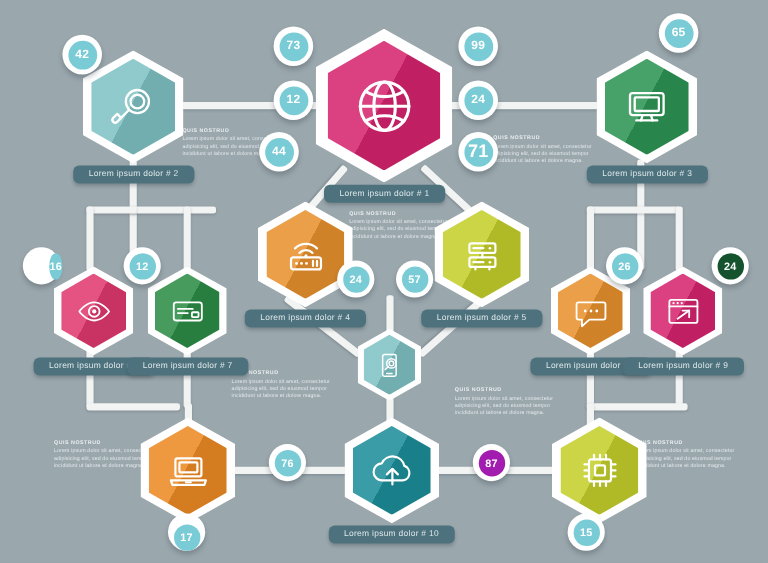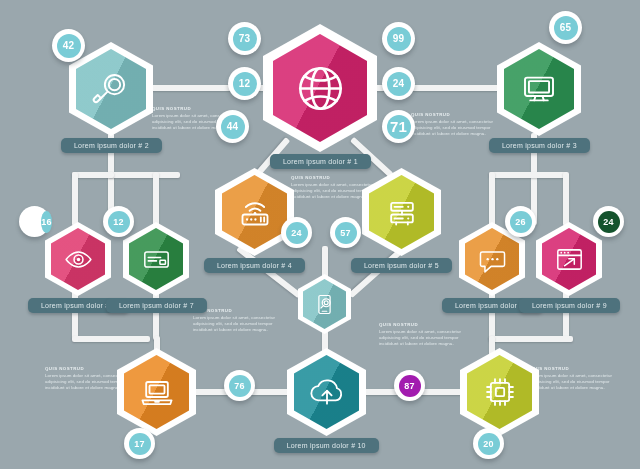--- a/index.html
+++ b/index.html
@@ -383,19 +383,19 @@
     </div>
     <div class="badge" style="left: 330px; top: 217px; width: 31px; height: 31px;">
       <div class="ring" style="width: 22px; height: 22px; background: rgb(121, 204, 214); font-size: 9px;">57</div>
     </div>
     <div class="badge" style="left: 224px; top: 370px; width: 31px; height: 31px;">
       <div class="ring" style="width: 22px; height: 22px; background: rgb(121, 204, 214); font-size: 9px;">76</div>
     </div>
     <div class="badge" style="left: 394px; top: 370px; width: 31px; height: 31px;">
       <div class="ring" style="width: 22px; height: 22px; background: #a21caf; font-size: 9px;">87</div>
     </div>
-    <div class="badge" style="left: 124px; top: 428px; width: 31px; height: 31px;">
+    <div class="badge" style="left: 140px; top: 428px; width: 31px; height: 31px; align-items: flex-end;">
       <div class="ring" style="width: 22px; height: 22px; background: rgb(121, 204, 214); font-size: 9px;">17</div>
     </div>
     <div class="badge" style="left: 473px; top: 428px; width: 31px; height: 31px;">
-      <div class="ring" style="width: 22px; height: 22px; background: rgb(121, 204, 214); font-size: 9px;">20</div>
+      <div class="ring" style="width: 22px; height: 22px; background: rgb(121, 204, 214); font-size: 9px;">15</div>
     </div>
   </div>
 
 </body></html>

